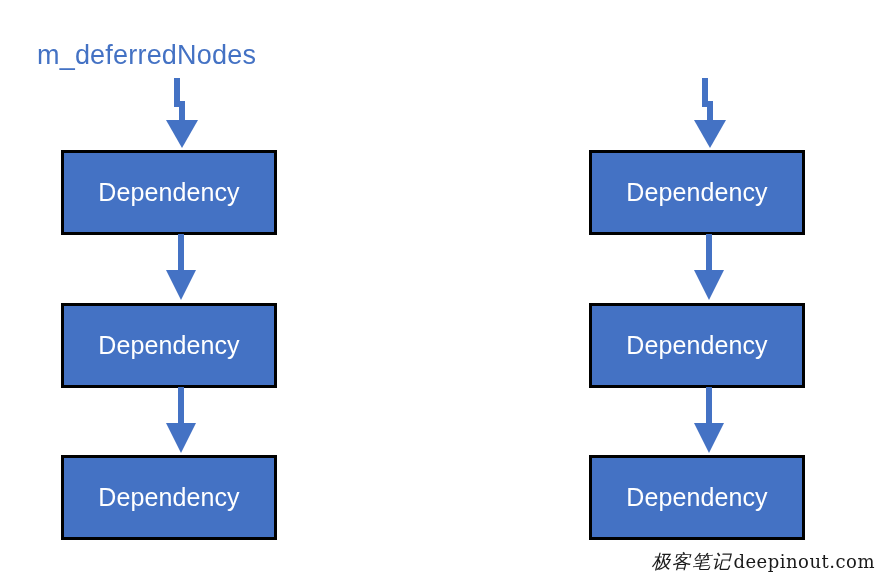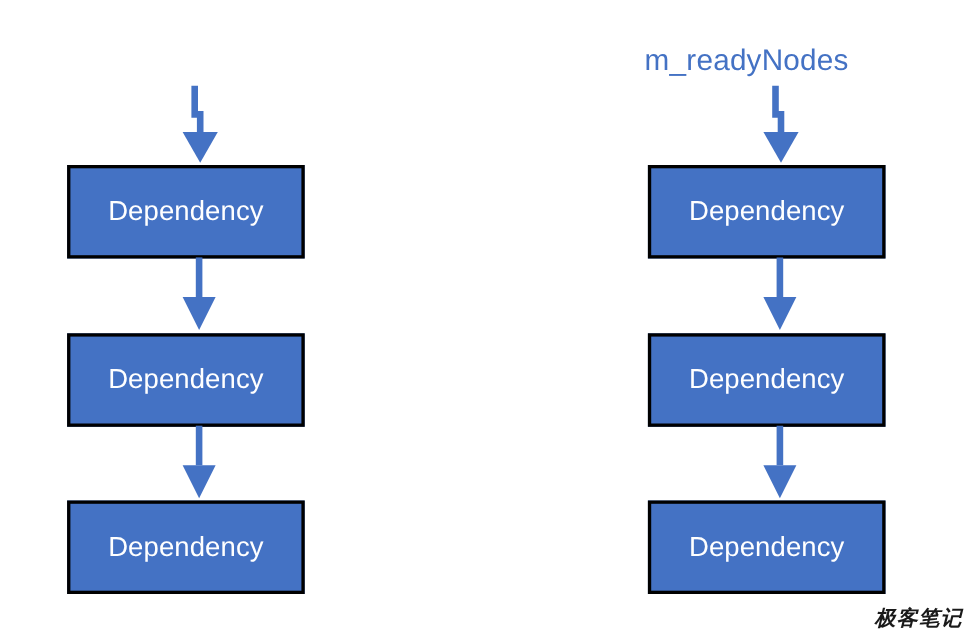--- a/index.html
+++ b/index.html
@@ -92,38 +92,38 @@
     bottom: 6px;
     display: flex;
     align-items: baseline;
     gap: 2px;
     white-space: nowrap;
     color: #1a1a1a;
   }
   #watermark .wm-cn {
     font-family: "DejaVu Serif", serif;
     font-size: 19px;
-    font-weight: 700;
+    font-weight: 400;
     font-style: italic;
     letter-spacing: 1px;
   }
   #watermark .wm-en {
     font-family: "DejaVu Serif", serif;
     font-size: 18px;
     font-weight: 400;
     letter-spacing: 0.5px;
   }
 </style>
 </head>
 <body>
 
 <div id="canvas">
 
+  <div id="label-deferred" class="col-label">m_deferredNodes</div>
 
-  <div id="label-ready" class="col-label">m_readyNodes</div>
 
   <svg id="arrow-l-entry" class="arrow-svg" viewBox="0 0 60 74">
     <path class="arrow-path" d="M 27 0 L 27 26 L 32 26 L 32 42"></path>
     <polygon class="arrow-head" points="16,42 48,42 32,70"></polygon>
   </svg>
 
   <svg id="arrow-r-entry" class="arrow-svg" viewBox="0 0 60 74">
     <path class="arrow-path" d="M 27 0 L 27 26 L 32 26 L 32 42"></path>
     <polygon class="arrow-head" points="16,42 48,42 32,70"></polygon>
   </svg>
@@ -167,15 +167,16 @@
     <path class="arrow-path" d="M 31 0 L 31 36"></path>
     <polygon class="arrow-head" points="16,36 46,36 31,66"></polygon>
   </svg>
 
   <div id="box-r2" class="dep-box">
     <span class="dep-text">Dependency</span>
   </div>
 
   <div id="watermark">
     <span class="wm-cn">极客笔记</span>
+    <span class="wm-en">deepinout.com</span>
   </div>
 
 </div>
 
 </body></html>

